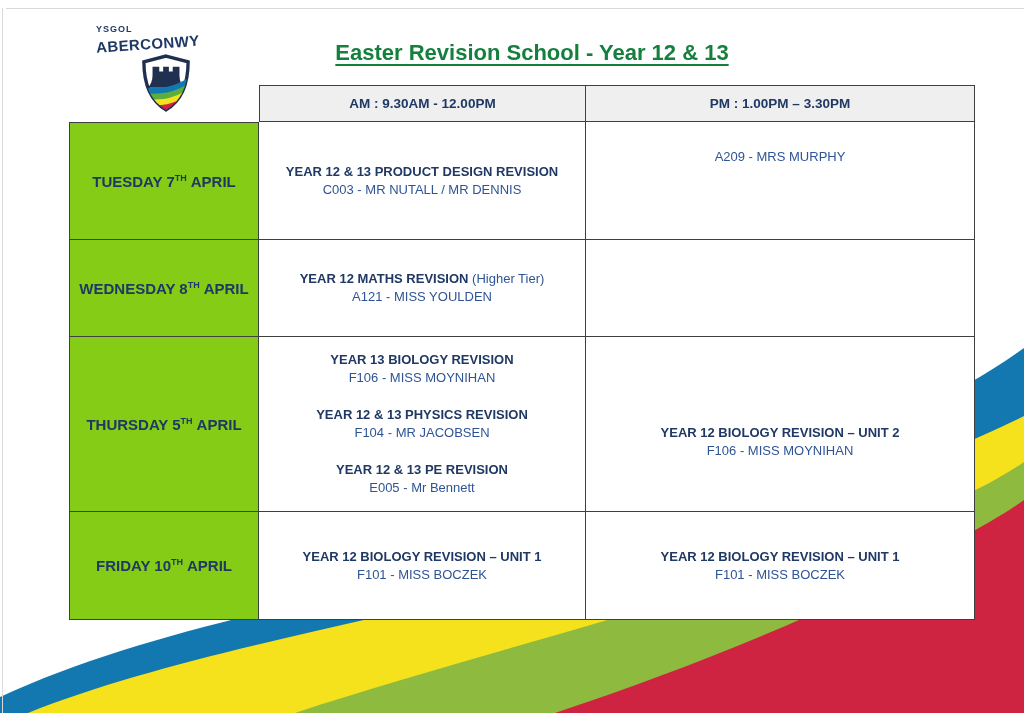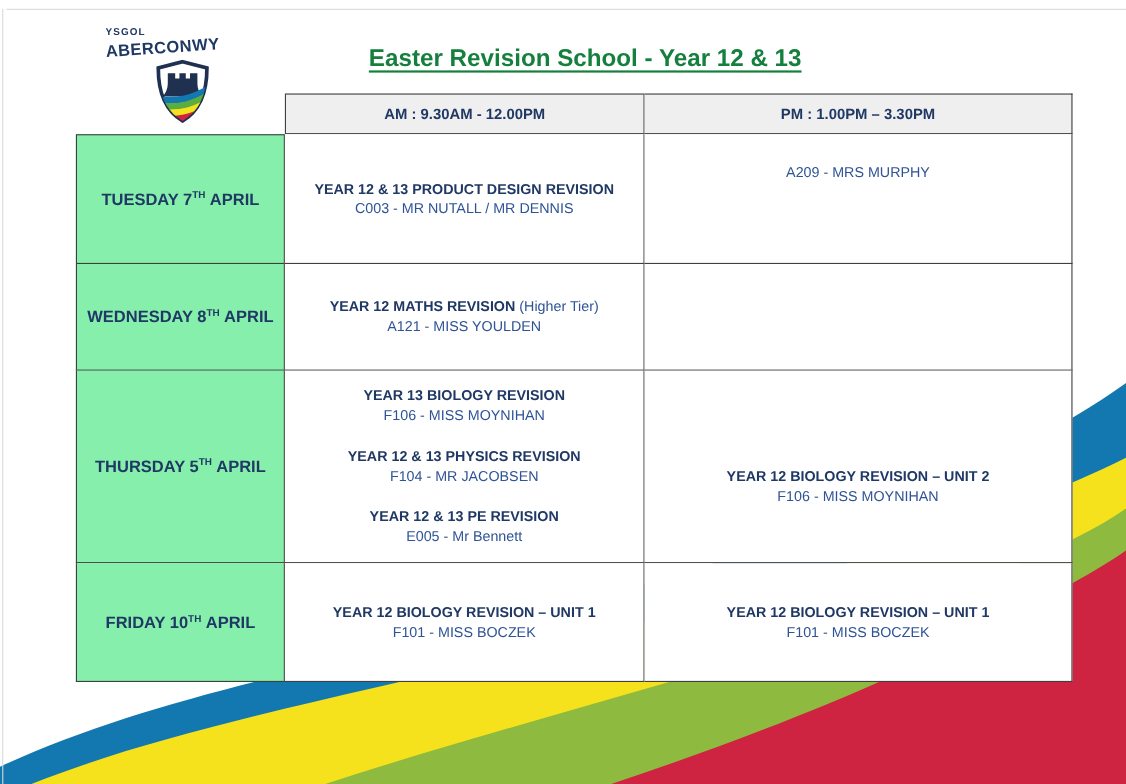--- a/index.html
+++ b/index.html
@@ -37,21 +37,21 @@
   }
   .cell { box-sizing:border-box; }
   .corner { background:transparent; }
   .hdr {
     background:#efefef; color:#1f3864; font-weight:bold; font-size:13.5px;
     display:flex; align-items:center; justify-content:center;
     border-top:1px solid #3f3f3f; border-right:1px solid #3f3f3f; border-bottom:1px solid #3f3f3f;
   }
   .hdr.am { border-left:1px solid #3f3f3f; }
   .day {
-    background:#86efac; color:#1f3864; font-weight:bold; font-size:15px;
+    background:#84cc16; color:#1f3864; font-weight:bold; font-size:15px;
     display:flex; align-items:center; justify-content:center; text-align:center;
     border-left:1px solid #3f3f3f; border-right:1px solid #3f3f3f; border-bottom:1px solid #3f3f3f;
   }
   .day.first { border-top:1px solid #3f3f3f; }
   .day sup { font-size:9px; }
   .day .month { margin-left:4px; }
   .sess {
     background:#ffffff;
     border-right:1px solid #3f3f3f; border-bottom:1px solid #3f3f3f;
     display:flex; flex-direction:column; align-items:center; justify-content:center;

